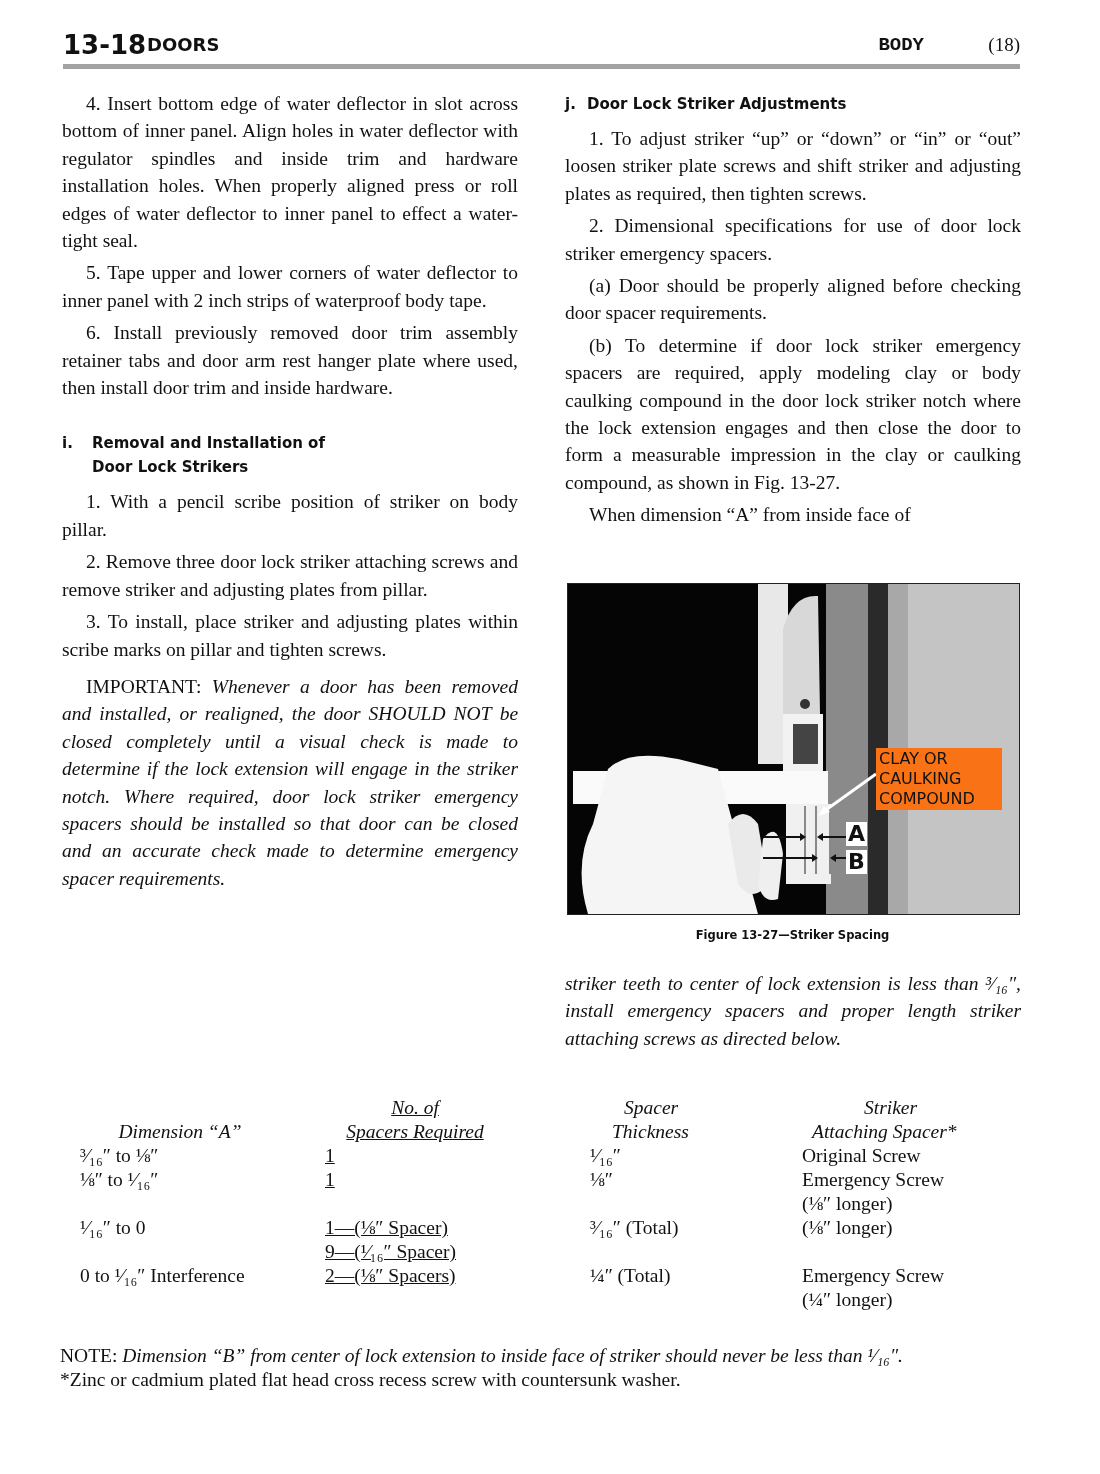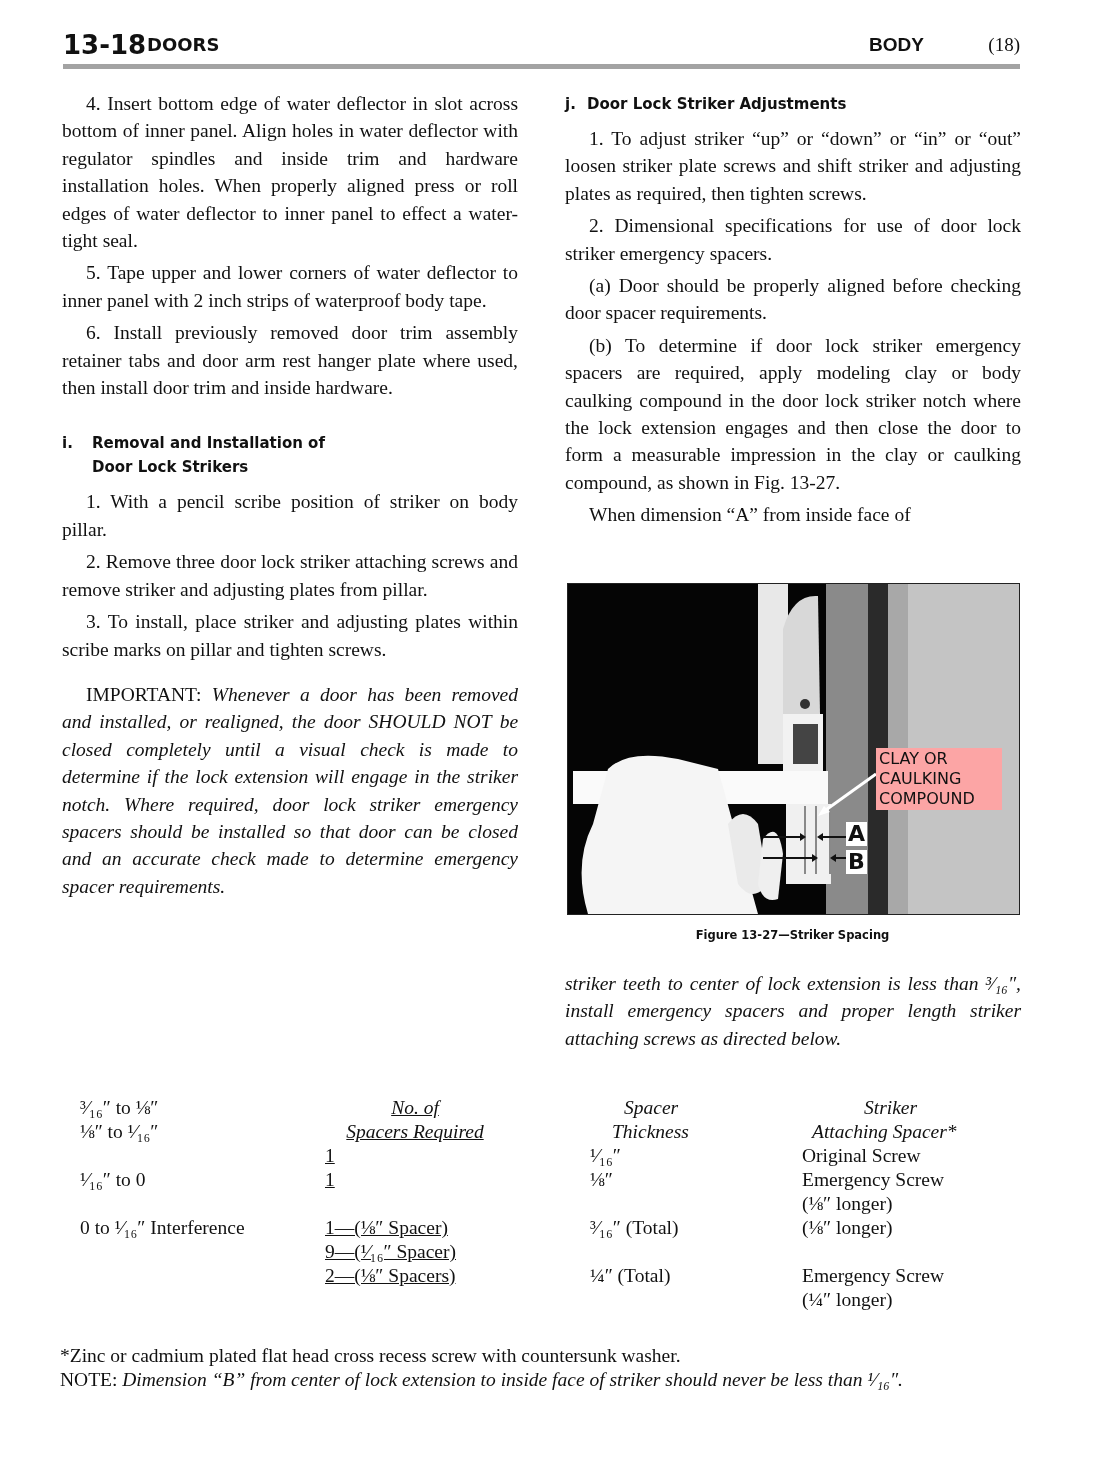--- a/index.html
+++ b/index.html
@@ -17,21 +17,21 @@
     font-family:"DejaVu Sans", "Liberation Sans", sans-serif;
     font-weight:bold; font-size:26px; letter-spacing:0px;
   }
   .hdr .sectitle {
     position:absolute; left:84px; top:4px;
     font-family:"DejaVu Sans", "Liberation Sans", sans-serif;
     font-weight:bold; font-size:18px;
   }
   .hdr .body-lbl {
     position:absolute; right:96px; top:4px;
-    font-family:Liberation Sans, sans-serif;
+    font-family:Liberation Mono, monospace;
     font-weight:bold; font-size:19px;
   }
   .hdr .pgno {
     position:absolute; right:0; top:4px;
     font-family:"Liberation Serif", serif; font-size:19px;
   }
   .col {
     position:absolute; font-family:"Liberation Serif", "DejaVu Serif", serif;
     font-size:19.5px; line-height:27.4px;
   }
@@ -51,21 +51,21 @@
     background:#000; overflow:hidden;
     border:1px solid #222;
   }
   .fig-caption {
     position:absolute; left:567px; top:928px; width:451px; text-align:center;
     font-family:"DejaVu Sans", "Liberation Sans", sans-serif;
     font-weight:bold; font-size:11.5px;
   }
   .callout {
     position:absolute; left:876px; top:748px; width:120px;
-    background:#fca5a5; padding:1px 3px;
+    background:#f97316; padding:1px 3px;
     font-family:"DejaVu Sans", "Liberation Sans", sans-serif;
     font-size:16px; line-height:20px; color:#111;
   }
   .lbl-ab {
     position:absolute; background:#fff; color:#111;
     font-family:"DejaVu Sans", "Liberation Sans", sans-serif;
     font-weight:bold; font-size:22px; line-height:24px; padding:0 2px;
   }
   .table {
     position:absolute; left:62px; top:1096px; width:960px;
@@ -103,21 +103,21 @@
     <span>
       <span>Removal and Installation of</span><br>
       <span>Door Lock Strikers</span>
     </span>
   </div>
 
   <p>1. With a pencil scribe position of striker on body pillar.</p>
   <p>2. Remove three door lock striker attaching screws and remove striker and adjusting plates from pillar.</p>
   <p>3. To install, place striker and adjusting plates within scribe marks on pillar and tighten screws.</p>
 
-  <p style="margin-top:18px;">
+  <p style="margin-top:10px;">
     <span>IMPORTANT:</span>
     <span class="it">Whenever a door has been removed and installed, or realigned, the door</span>
     <span class="it">SHOULD NOT</span>
     <span class="it">be closed completely until a visual check is made to determine if the lock extension will engage in the striker notch. Where required, door lock striker emergency spacers should be installed so that door can be closed and an accurate check made to determine emergency spacer requirements.</span>
   </p>
 </div>
 
 <div class="col right">
   <div class="subhead">
     <span class="letter" style="width:22px;">j.</span>
@@ -176,20 +176,23 @@
 <div class="lbl-ab" style="left:846px; top:822px;">A</div>
 <div class="lbl-ab" style="left:846px; top:850px;">B</div>
 <div class="fig-caption">Figure 13-27—Striker Spacing</div>
 
 <div class="col" style="left:565px; top:970px; width:456px;font-style:italic;">
   <p class="noind">striker teeth to center of lock extension is less than ³⁄₁₆″, install emergency spacers and proper length striker attaching screws as directed below.</p>
 </div>
 
 <div class="table">
   <div class="tcol" style="left:18px; width:200px;">
+    <div class="th">
+      <span class="single">Dimension “A”</span>
+    </div>
     <div class="cell">³⁄₁₆″ to ⅛″</div>
     <div class="cell">⅛″ to ¹⁄₁₆″</div>
     <div class="cell" style="height:24px;"></div>
     <div class="cell">¹⁄₁₆″ to 0</div>
     <div class="cell" style="height:24px;"></div>
     <div class="cell">0 to ¹⁄₁₆″ Interference</div>
   </div>
 
   <div class="tcol" style="left:263px; width:180px;text-decoration:underline;">
     <div class="th">
@@ -226,18 +229,18 @@
     <div class="cell">Emergency Screw</div>
     <div class="cell">(⅛″ longer)</div>
     <div class="cell">(⅛″ longer)</div>
     <div class="cell" style="height:24px;"></div>
     <div class="cell">Emergency Screw</div>
     <div class="cell">(¼″ longer)</div>
   </div>
 </div>
 
 <div class="note">
-  <div>*Zinc or cadmium plated flat head cross recess screw with countersunk washer.</div>
   <div>
     <span>NOTE:</span>
     <span class="it">Dimension “B” from center of lock extension to inside face of striker should never be less than ¹⁄₁₆″.</span>
   </div>
+  <div>*Zinc or cadmium plated flat head cross recess screw with countersunk washer.</div>
 </div>
 
 </body></html>

